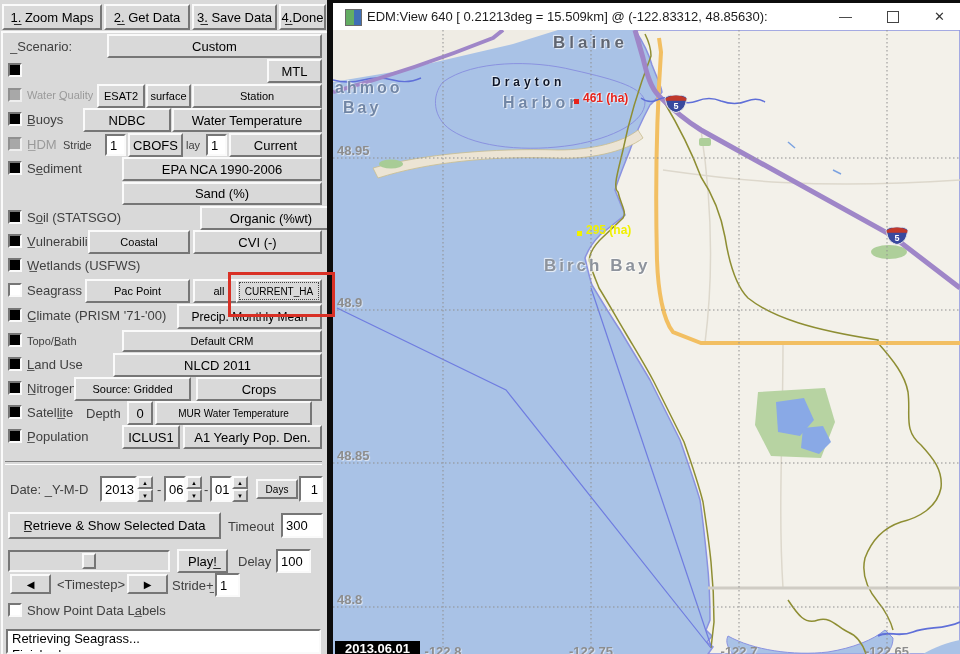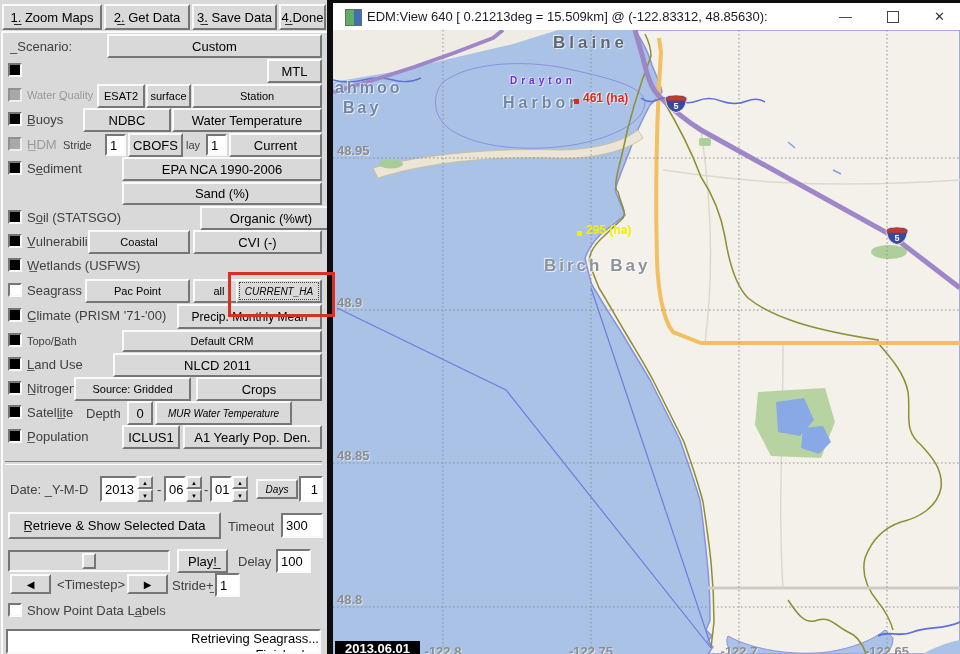--- a/index.html
+++ b/index.html
@@ -12,21 +12,21 @@
   .entry{position:absolute;box-sizing:border-box;background:#fff;border:2px solid;
     border-color:#767676 #fafafa #fafafa #767676;font-size:13px;display:flex;align-items:center;
     padding-left:3px;overflow:hidden;white-space:nowrap;}
   .cb{position:absolute;box-sizing:border-box;width:14px;height:14px;background:#fff;border:2px solid;
     border-color:#767676 #fafafa #fafafa #767676;}
   .cb.on{background:#000;}
   .cb.dis{background:#a8a8a8;border-color:#909090 #eee #eee #909090;}
   .lbl{position:absolute;font-size:13px;color:#404040;white-space:nowrap;overflow:hidden;}
   .lbl.dis{color:#9a9a9a;}
   .sm{font-size:11px;}
-  .xs{font-size:10px;font-style:italic;}
+  .xs{font-size:10px;}
   .spincol{position:absolute;width:16px;display:flex;flex-direction:column;}
   .sbtn{flex:1;box-sizing:border-box;background:#d9d9d9;border:2px solid;
     border-color:#fafafa #767676 #767676 #fafafa;font-size:6px;display:flex;align-items:center;justify-content:center;color:#000;}
   .frame{position:absolute;border:2px solid;border-color:#fafafa #767676 #767676 #fafafa;}
   .sep{position:absolute;height:2px;border-top:1px solid #808080;border-bottom:1px solid #fff;}
   #annot{position:absolute;border:3px solid #d93025;z-index:50;}
   #divider{position:absolute;left:327px;top:0;width:6px;height:654px;background:#0d0d0d;}
   #win{position:absolute;left:333px;top:0;width:627px;height:654px;background:#fff;border-radius:29px;}
   #wintop{position:absolute;left:0;top:0;width:627px;height:3px;background:#0d0d0d;}
   #titlebar{position:absolute;left:0;top:3px;width:627px;height:27px;background:#fff;}
@@ -38,21 +38,21 @@
   #map{position:absolute;left:0;top:30px;width:627px;height:624px;overflow:hidden;background:#a9c2e6;}
   .mlabel{position:absolute;font-weight:bold;white-space:nowrap;
     text-shadow:1px 1px 1px rgba(255,255,255,.75),-1px -1px 1px rgba(255,255,255,.75);}
   .grid-lbl{position:absolute;font-weight:bold;font-size:13px;color:#8d8d8d;white-space:nowrap;
     text-shadow:1px 1px 1px rgba(255,255,255,.6);}
   .mk{position:absolute;width:5px;height:5px;}
   #dateoverlay{position:absolute;left:2px;top:611px;width:85px;height:13px;background:#000;
     color:#fff;font-weight:bold;font-size:13px;line-height:16px;overflow:hidden;text-align:center;}
   #statusbox{position:absolute;left:6px;top:629px;width:315px;height:25px;background:#fff;border:2px solid;
     border-color:#767676 #fafafa #fafafa #767676;box-sizing:border-box;overflow:hidden;font-size:13px;color:#000;}
-  #statusbox div{padding-left:4px;line-height:16px;white-space:nowrap;text-align:right;}
+  #statusbox div{padding-left:4px;line-height:16px;white-space:nowrap;}
   #currentha{outline:1px dotted #444;outline-offset:-4px;}
 </style>
 </head>
 <body>
 
 <div id="panel">
 
   <div class="btn" style="left:2px;top:4px;width:100px;height:26px">1̲. Zoom Maps</div>
   <div class="btn" style="left:104px;top:4px;width:86px;height:26px">2̲. Get Data</div>
   <div class="btn" style="left:192px;top:4px;width:85px;height:26px">3̲. Save Data</div>
@@ -123,21 +123,21 @@
 
   <span class="cb on" style="left:8px;top:381px"></span>
   <div class="lbl" style="left:27px;top:381px;width:47px">N̲itrogen</div>
   <div class="btn sm" style="left:74px;top:377px;width:117px;height:24px">Source: Gridded</div>
   <div class="btn" style="left:196px;top:377px;width:126px;height:24px">Crops</div>
 
   <span class="cb on" style="left:8px;top:405px"></span>
   <div class="lbl" style="left:27px;top:405px;width:56px">Satelli̲te</div>
   <div class="lbl" style="left:86px;top:406px">Depth</div>
   <div class="btn" style="left:127px;top:401px;width:26px;height:24px">0</div>
-  <div class="btn xs" style="left:155px;top:401px;width:137px;height:24px">MUR Water Temperature</div>
+  <div class="btn xs" style="left:155px;top:401px;width:157px;height:24px">MUR Water Temperature</div>
 
   <span class="cb on" style="left:8px;top:429px"></span>
   <div class="lbl" style="left:27px;top:429px">P̲opulation</div>
   <div class="btn" style="left:122px;top:425px;width:58px;height:24px">ICLUS1</div>
   <div class="btn" style="left:183px;top:425px;width:139px;height:24px">A1 Yearly Pop. Den.</div>
 
   <div class="sep" style="left:5px;top:461px;width:317px"></div>
 
   <div class="lbl" style="left:10px;top:482px">Date: _Y-M-D</div>
   <div class="entry" style="left:100px;top:476px;width:37px;height:26px">2013</div>
@@ -287,21 +287,21 @@
         <text x="12" y="16" font-size="9" font-weight="bold" fill="#fff" text-anchor="middle">5</text>
       </g>
       <g transform="translate(552,195)">
         <path d="M1,5 C5,1 8,3 12,2 C16,3 19,1 23,5 L22,9 C21,15 17,18.5 12,19.5 C7,18.5 3,15 2,9 Z" fill="#39499e" stroke="#e8e8e8" stroke-width="1"></path>
         <path d="M1.5,5.5 C6,1.5 18,1.5 22.5,5.5 L22.2,7.8 L1.8,7.8 Z" fill="#c0392b"></path>
         <text x="12" y="16" font-size="9" font-weight="bold" fill="#fff" text-anchor="middle">5</text>
       </g>
     </svg>
 
     <div class="mlabel" style="left:220px;top:3px;font-size:17px;letter-spacing:4px;color:#606672">Blaine</div>
-    <div class="mlabel" style="left:177px;top:45px;font-size:10px;letter-spacing:4px;color:#6d28d9">Drayton</div>
+    <div class="mlabel" style="left:159px;top:45px;font-size:12px;letter-spacing:4px;color:#0f172a">Drayton</div>
     <div class="mlabel" style="left:170px;top:64px;font-size:16px;letter-spacing:4px;color:#7186a6">Harbor</div>
     <div class="mlabel" style="left:2px;top:49px;font-size:16px;letter-spacing:3px;color:#7186a6">ahmoo</div>
     <div class="mlabel" style="left:10px;top:69px;font-size:16px;letter-spacing:3px;color:#7186a6">Bay</div>
     <div class="mlabel" style="left:211px;top:226px;font-size:17px;letter-spacing:3px;color:#8d939c">Birch Bay</div>
 
     <div class="mk" style="left:241px;top:69px;background:#e8231b"></div>
     <div class="mlabel" style="left:250px;top:61px;font-size:12px;color:#e8231b">461 (ha)</div>
     <div class="mk" style="left:244px;top:201px;background:#f0f000"></div>
     <div class="mlabel" style="left:253px;top:193px;font-size:12px;color:#f0f000;text-shadow:none">295 (ha)</div>
 

